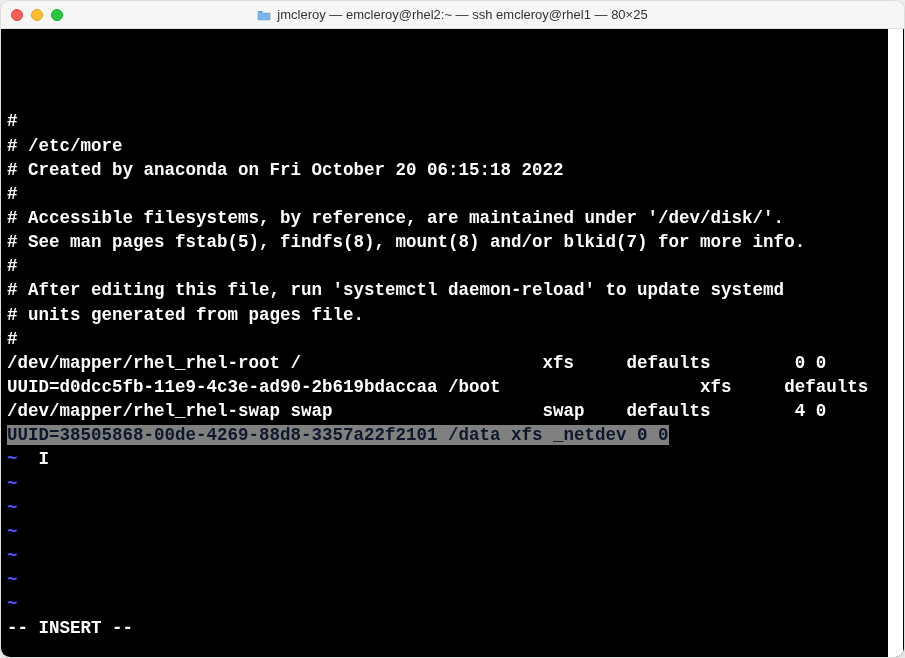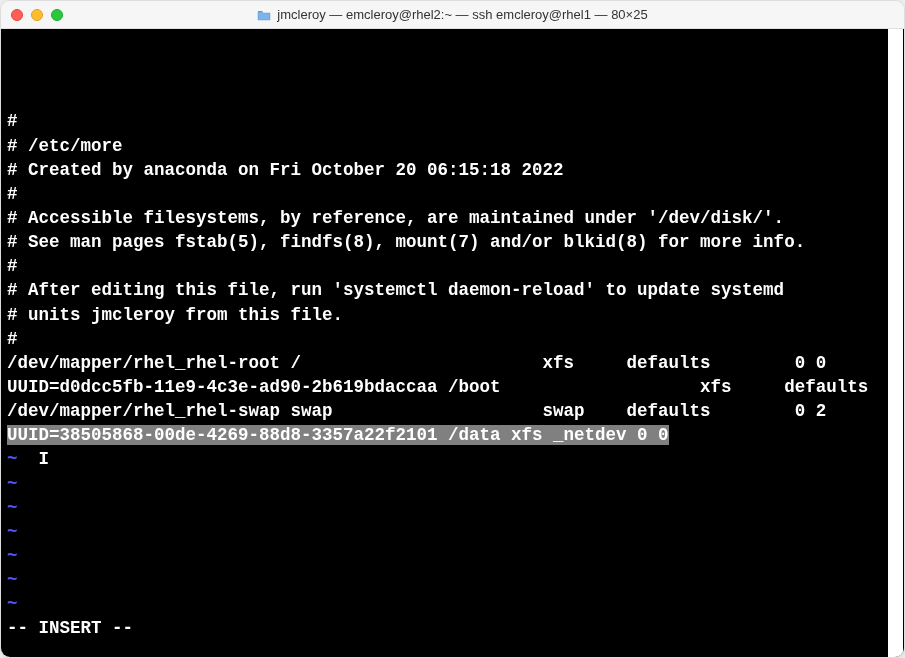--- a/index.html
+++ b/index.html
@@ -91,21 +91,21 @@
       width: 13px;
       margin-left: 1px;
       height: 40%;
       background: #fff;
     }
     .terminal-content {
       padding-right: 16px;
     }
     .highlighted {
       background: #808080;
-      color: #ffffff;
+      color: #0f172a;
     }
     .tilde {
       color: #5454ff;
     }
     .cursor {
       display: inline-block;
       font-family: inherit;
       color: #fff;
     }
   </style>
@@ -131,28 +131,28 @@
   </div>
   <div class="terminal">
     <div class="scrollbar-track">
       <div class="scrollbar-thumb"></div>
     </div>
     <div class="terminal-content"><span>#</span>
 <span># /etc/more</span>
 <span># Created by anaconda on Fri October 20 06:15:18 2022</span>
 <span>#</span>
 <span># Accessible filesystems, by reference, are maintained under '/dev/disk/'.</span>
-<span># See man pages fstab(5), findfs(8), mount(7) and/or blkid(8) for more info.</span>
+<span># See man pages fstab(5), findfs(8), mount(8) and/or blkid(7) for more info.</span>
 <span>#</span>
 <span># After editing this file, run 'systemctl daemon-reload' to update systemd</span>
-<span># units jmcleroy from this file.</span>
+<span># units generated from pages file.</span>
 <span>#</span>
 <span>/dev/mapper/rhel_rhel-root /                       xfs     defaults        0 0</span>
 <span>UUID=d0dcc5fb-11e9-4c3e-ad90-2b619bdaccaa /boot                   xfs     defaults        0 0</span>
-<span>/dev/mapper/rhel_rhel-swap swap                    swap    defaults        0 2</span>
+<span>/dev/mapper/rhel_rhel-swap swap                    swap    defaults        4 0</span>
 <span class="highlighted">UUID=38505868-00de-4269-88d8-3357a22f2101 /data xfs _netdev 0 0</span>
 <span class="tilde">~</span>  <span class="cursor">I</span>
 <span class="tilde">~</span>
 <span class="tilde">~</span>
 <span class="tilde">~</span>
 <span class="tilde">~</span>
 <span class="tilde">~</span>
 <span class="tilde">~</span>
 <span>-- INSERT --</span></div>
   </div>

